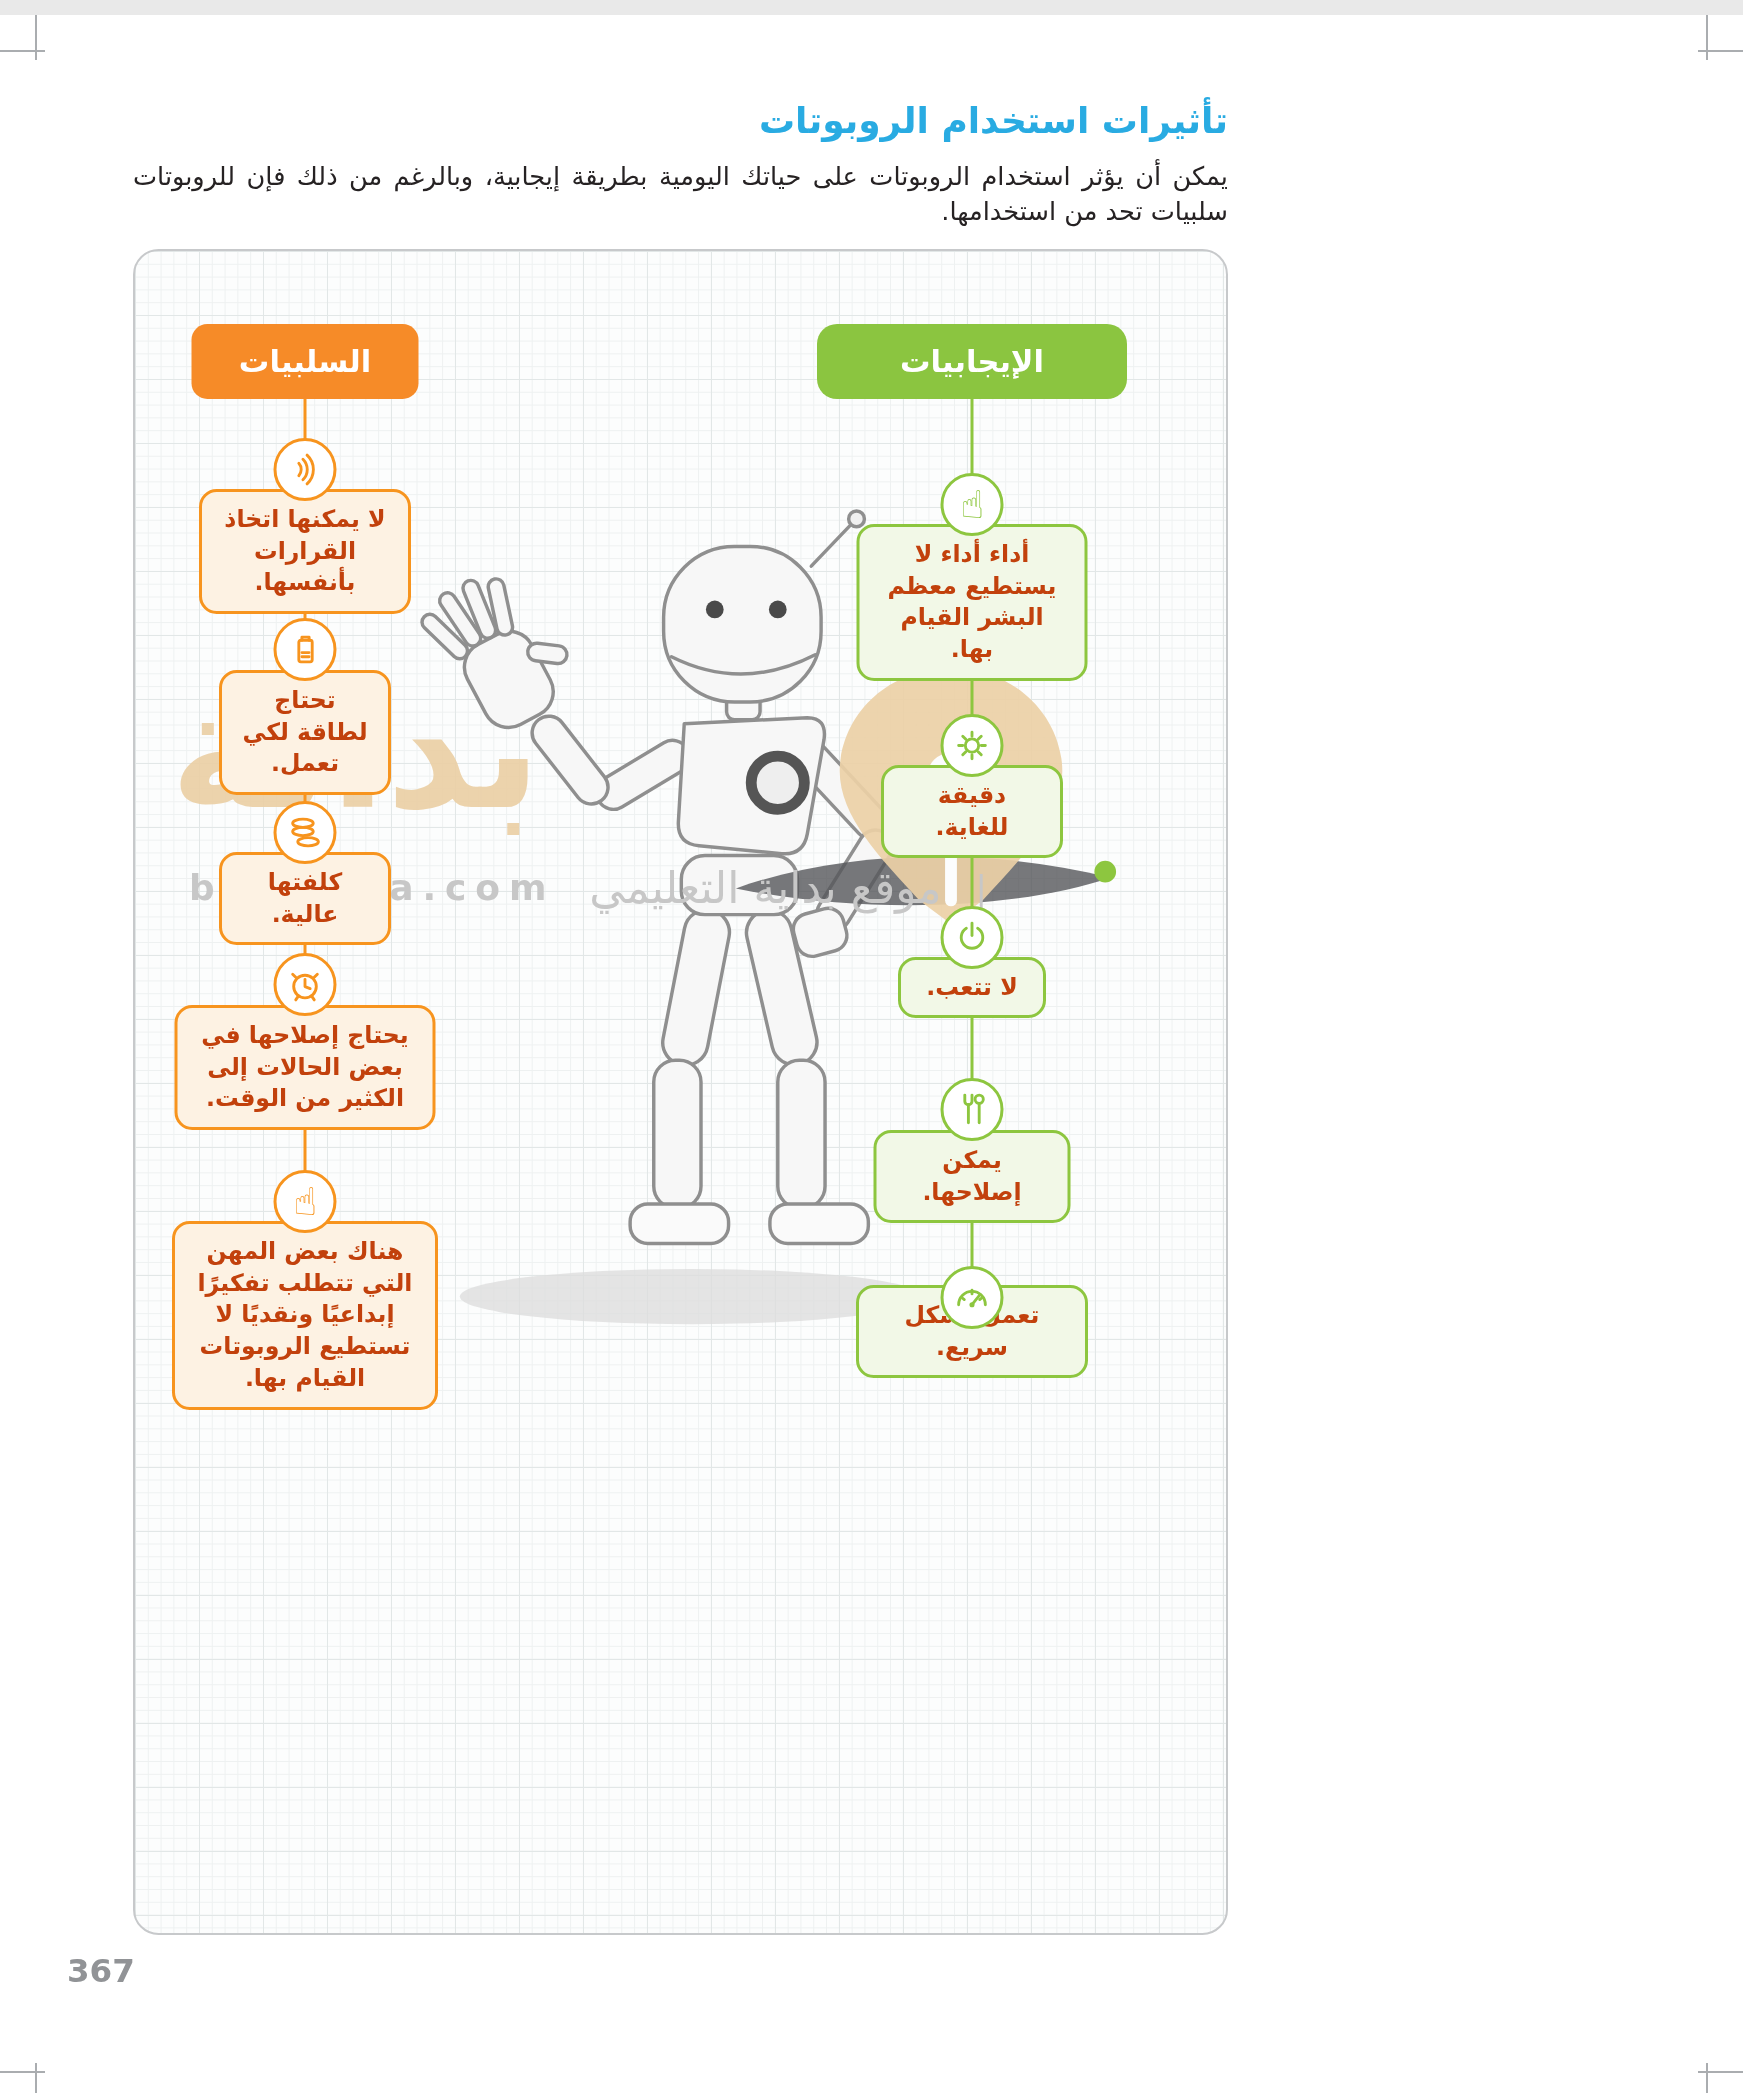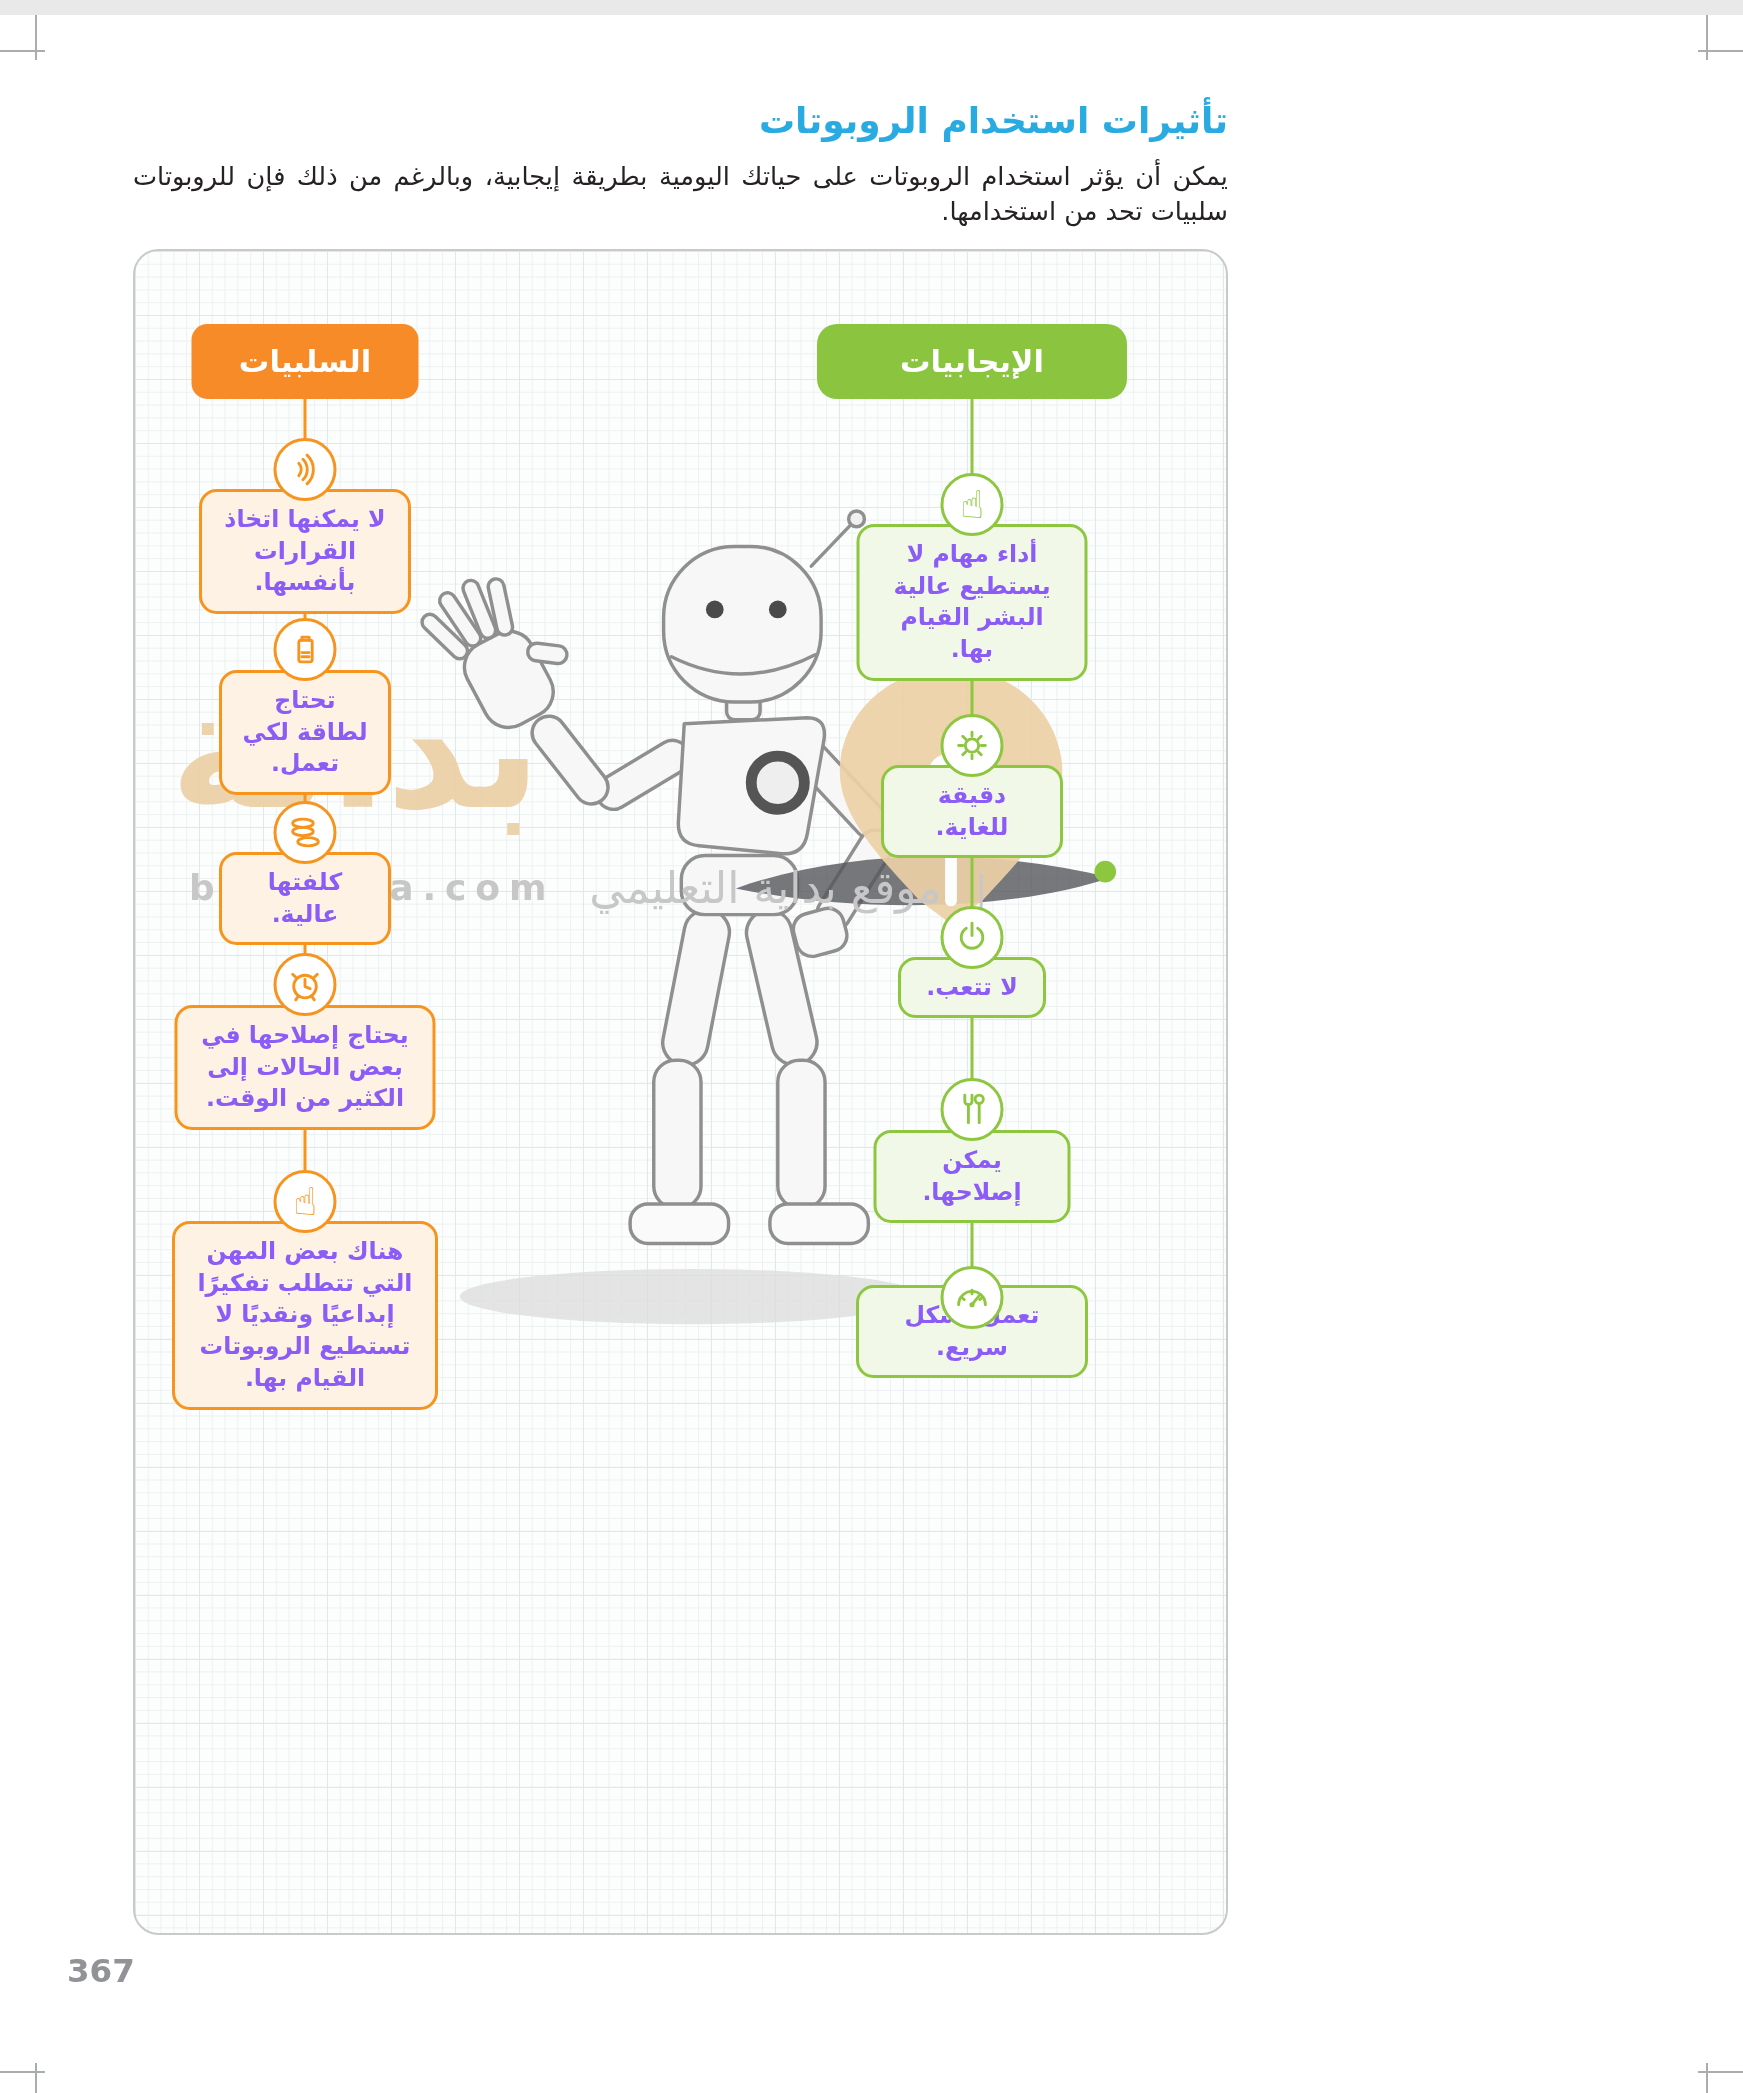--- a/index.html
+++ b/index.html
@@ -108,21 +108,21 @@
     position: absolute;
     transform: translateX(-50%);
     border: 3px solid;
     border-radius: 17.7px;
     padding: 11.8px 15.8px;
     direction: rtl;
     text-align: center;
     font-size: 23.6px;
     font-weight: bold;
     line-height: 1.35;
-    color: #8b5cf6;
+    color: #c2410c;
     z-index: 10;
   }
   .bubble.ob { border-color: #f7941e; background: #fdf2e3; }
   .bubble.gb { border-color: #8dc63f; background: #f2f8e7; }
 
   .wm { position: absolute; pointer-events: none; z-index: 5; }
   .wm-brand {
     left: 35px; top: 418px;
     font-size: 163px;
     font-weight: bold;
@@ -273,21 +273,21 @@
       <span class="hand-glyph">☝</span>
     </div>
     <div class="bubble ob" style="left:170px;top:970px;width:266px">هناك بعض المهن التي تتطلب تفكيرًا إبداعيًا ونقديًا لا تستطيع الروبوتات القيام بها.</div>
 
     <div class="vline green" style="left:837px;top:148px;height:898px"></div>
     <div class="col-header green-bg" style="left:837px;top:73px;width:310px">الإيجابيات</div>
 
     <div class="icon-circle green" style="left:837px;top:222px">
       <span class="hand-glyph">☝</span>
     </div>
-    <div class="bubble gb" style="left:837px;top:273px;width:231px">أداء مهام لا يستطيع عالية البشر القيام بها.</div>
+    <div class="bubble gb" style="left:837px;top:273px;width:231px">أداء أداء لا يستطيع معظم البشر القيام بها.</div>
 
     <div class="icon-circle green" style="left:837px;top:463px">
       <svg class="isvg" viewBox="0 0 36 36">
           <circle cx="18" cy="18" r="6.5"></circle>
           <path d="M18 5 v4 M18 27 v4 M5 18 h4 M27 18 h4 M9 9 l3 3 M24 24 l3 3 M27 9 l-3 3 M12 24 l-3 3"></path>
         </svg>
     </div>
     <div class="bubble gb" style="left:837px;top:514px;width:182px">دقيقة للغاية.</div>
 
     <div class="icon-circle green" style="left:837px;top:655px">

